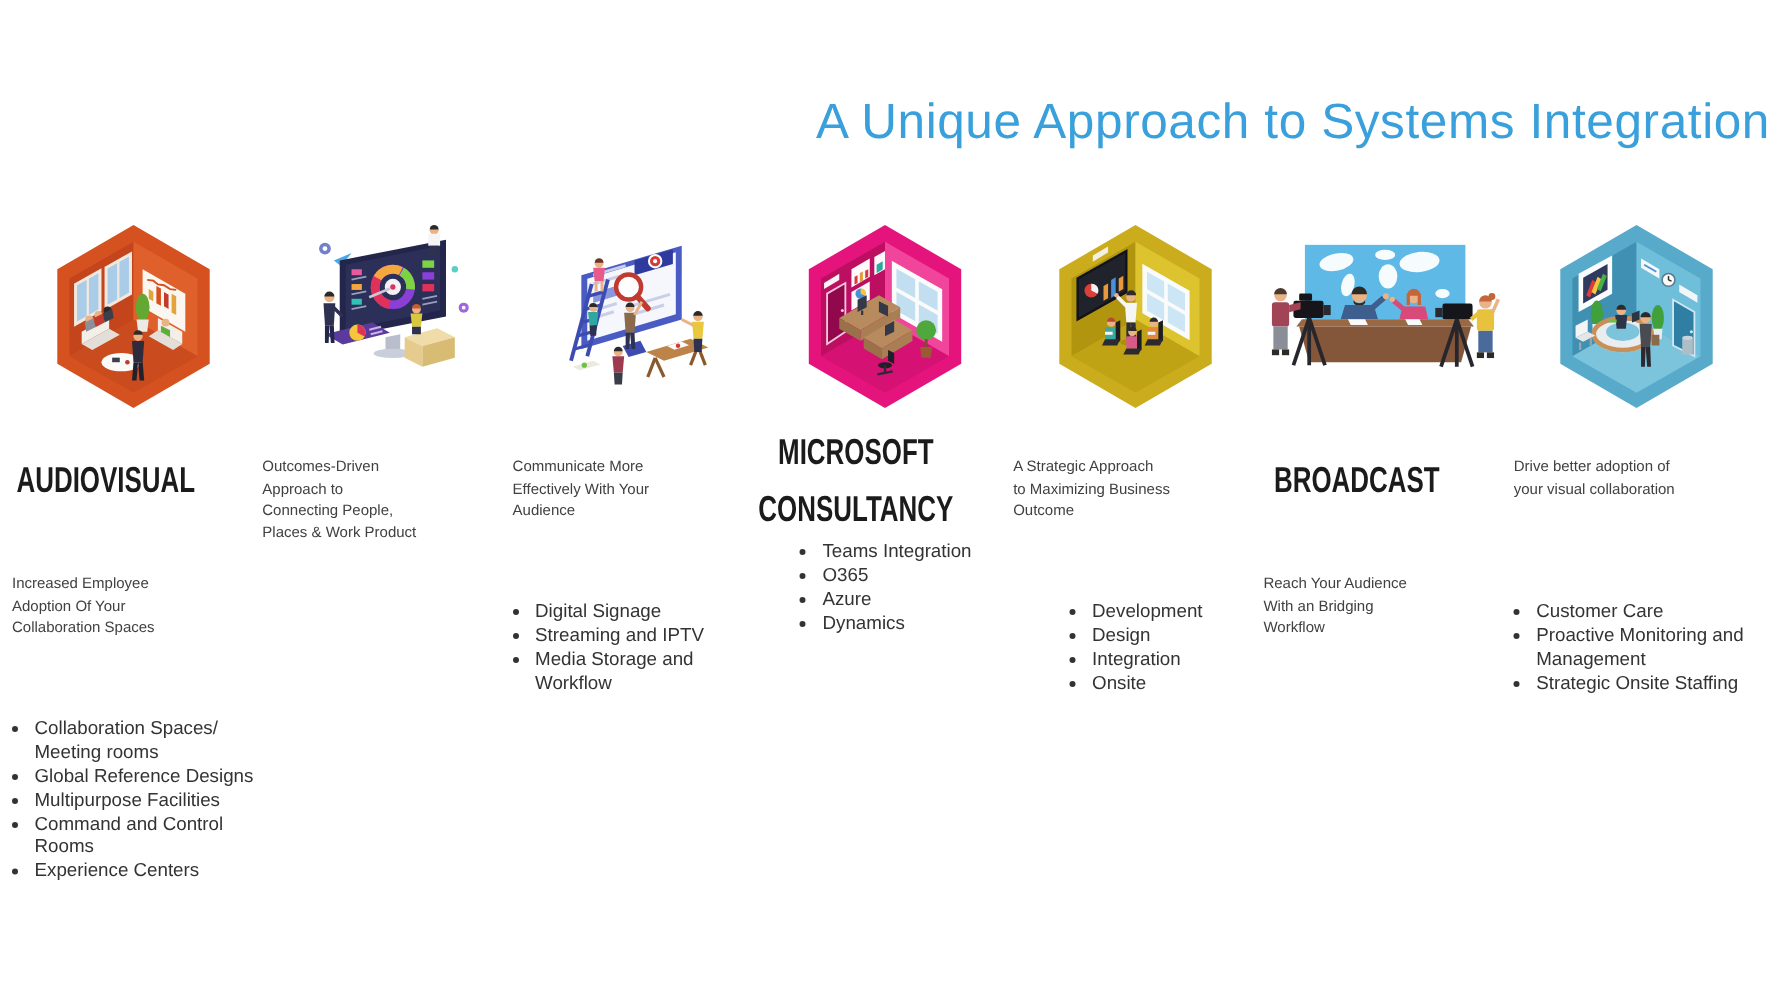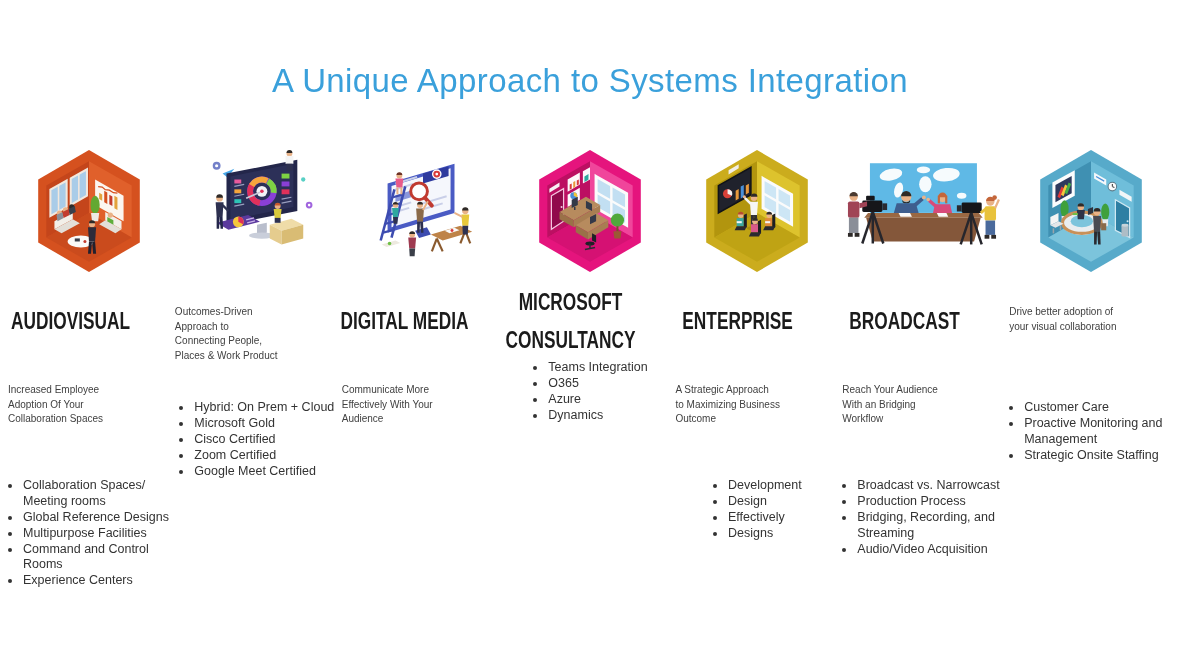--- a/index.html
+++ b/index.html
@@ -1,18 +1,18 @@
 <!DOCTYPE html>
 <html><head>
 <meta charset="utf-8">
 <style>
   html,body{margin:0;padding:0;background:#ffffff;}
   body{width:1180px;height:654px;overflow:hidden;font-family:"Liberation Sans",sans-serif;}
   .slide{position:relative;width:1180px;height:654px;background:#ffffff;}
-  .title{position:absolute;top:62px;left:0;width:100%;text-align:center;
+  .title{position:absolute;top:62px;left:0;width:100%;text-align:right;
          font-size:33px;letter-spacing:0.4px;color:#3AA0DB;font-weight:400;}
   .columns{position:absolute;top:140px;left:6px;right:6px;display:flex;}
   .col{flex:1 1 0;min-width:0;padding:0 7px;}
   .icon-box{height:142px;display:flex;align-items:center;justify-content:center;}
   .heading{height:78px;display:flex;align-items:center;justify-content:center;}
   .heading-inner{display:block;width:150%;margin-left:-25%;transform:scaleX(0.72);
     transform-origin:center;text-align:center;font-size:24px;font-weight:700;
     line-height:1.6;color:#1B1B1B;text-transform:uppercase;white-space:pre-line;}
   .subtitle{height:118px;box-sizing:border-box;padding-top:23px;margin:0 -5px;
     font-size:10px;line-height:1.45;color:#414141;white-space:pre-line;}
@@ -135,23 +135,20 @@
           <circle cx="92" cy="57" r="3" fill="#E9B287"></circle>
             <path d="M89,56.5 a3,3 0 0 1 6,0 Z" fill="#C85A2E"></path>
           <polygon points="88,60 96,60 95,69 89,69" fill="#D8C93C"></polygon>
           <polygon points="89,69 95,69 95,74 89,74" fill="#2E3150"></polygon>
         </svg>
       </div>
       <div class="subtitle">Outcomes-Driven
 Approach to
 Connecting People,
 Places &amp; Work Product</div>
-      <div class="bullets-wrap">
-        <ul class="bullets"><li>Hybrid: On Prem + Cloud</li><li>Microsoft Gold</li><li>Cisco Certified</li><li>Zoom Certified</li><li>Google Meet Certified</li></ul>
-      </div>
     </div>
 
     <div class="col">
       <div class="icon-box">
         <svg viewBox="0 0 140 124" width="138" height="122">
           <polygon points="34,34 102,14 102,64 34,84" fill="#4A5BC4"></polygon>
           <polygon points="38,36.5 98,18.5 98,60.5 38,78.5" fill="#F5F7FC"></polygon>
           <polygon points="70,24 96,16.5 96,26.5 70,34" fill="#2E3A9E"></polygon>
           <circle cx="84" cy="24.5" r="4.2" fill="#D83A3A" stroke="#FFFFFF" stroke-width="1.4"></circle>
             <circle cx="84" cy="24.5" r="1.4" fill="#FFFFFF"></circle>
@@ -200,26 +197,26 @@
           <circle cx="99.5" cy="81.8" r="1.5" fill="#D83A3A"></circle>
           <circle cx="113" cy="62" r="3.2" fill="#E9B287"></circle>
             <path d="M109.8,61.5 a3.2,3.2 0 0 1 6.4,0 Z" fill="#2E2A28"></path>
           <polygon points="109,65.5 117,65.5 116,77 110,77" fill="#E8C83C"></polygon>
           <line x1="110" y1="68" x2="102" y2="64" stroke="#E9B287" stroke-width="2"></line>
           <polygon points="110,77 116,77 115.5,86 110.5,86" fill="#2E3150"></polygon>
           <polygon points="28,96 42,92 47,94.5 33,98.5" fill="#EDE9DF"></polygon>
           <circle cx="36" cy="95" r="1.8" fill="#6FC046"></circle>
         </svg>
       </div>
-      <div class="heading">
-        <div class="heading-inner">DIGITAL MEDIA</div>
-      </div>
       <div class="subtitle">Communicate More
 Effectively With Your
 Audience</div>
+      <div class="bullets-wrap">
+        <ul class="bullets"><li>Digital Signage</li><li>Streaming and IPTV</li><li>Media Storage and Workflow</li></ul>
+      </div>
     </div>
 
     <div class="col">
       <div class="icon-box">
         <svg viewBox="0 0 120 124" width="122" height="126">
           <polygon points="60,2 110,31 110,93 60,122 10,93 10,31" fill="#E5147D"></polygon>
           <polygon points="18,37 60,13 60,64 18,88" fill="#BC0F62"></polygon>
           <polygon points="60,13 102,37 102,88 60,64" fill="#F0459B"></polygon>
           <polygon points="18,88 60,64 102,88 60,112" fill="#D51173"></polygon>
           <polygon points="20,40 30,34 30,38 20,44" fill="#F7F2F4"></polygon>
@@ -302,28 +299,25 @@
           <polygon points="61,72 64,70.5 64,84 61,85.5" fill="#1E1E22"></polygon>
           <polygon points="54,83 64,83 62,87 52,87" fill="#2A2A30"></polygon>
           <circle cx="72" cy="66" r="2.8" fill="#E9B287"></circle>
             <path d="M69.2,65.5 a2.8,2.8 0 0 1 5.6,0 Z" fill="#2E2A28"></path>
           <polygon points="68,69 75,69 75,77 68,77" fill="#E08A3C"></polygon>
           <polygon points="75,66 78,64.5 78,78 75,79.5" fill="#1E1E22"></polygon>
           <polygon points="68,77 78,77 76,81 66,81" fill="#2A2A30"></polygon>
           <polygon points="68,72 73,72 73,74 68,74" fill="#F5F5F5"></polygon>
         </svg>
       </div>
-      <div class="heading">
-        <div class="heading-inner">ENTERPRISE</div>
-      </div>
       <div class="subtitle">A Strategic Approach
 to Maximizing Business
 Outcome</div>
       <div class="bullets-wrap">
-        <ul class="bullets"><li>Development</li><li>Design</li><li>Effectively</li><li>Designs</li></ul>
+        <ul class="bullets"><li>Development</li><li>Design</li><li>Integration</li><li>Onsite</li></ul>
       </div>
     </div>
 
     <div class="col">
       <div class="icon-box">
         <svg viewBox="0 0 160 120" width="158" height="118">
           <rect x="24" y="10" width="112" height="52" fill="#5FB9E6"></rect>
           <g fill="#FFFFFF" opacity="0.95">
             <ellipse cx="46" cy="22" rx="12" ry="6" transform="rotate(-12 46 22)"></ellipse>
             <ellipse cx="54" cy="38" rx="4.5" ry="8" transform="rotate(14 54 38)"></ellipse>
@@ -377,23 +371,20 @@
           <rect x="144" y="85" width="5" height="4" fill="#2E2A28"></rect>
             <rect x="151" y="85" width="5" height="4" fill="#2E2A28"></rect>
         </svg>
       </div>
       <div class="heading">
         <div class="heading-inner">BROADCAST</div>
       </div>
       <div class="subtitle">Reach Your Audience
 With an Bridging
 Workflow</div>
-      <div class="bullets-wrap">
-        <ul class="bullets"><li>Broadcast vs. Narrowcast</li><li>Production Process</li><li>Bridging, Recording, and Streaming</li><li>Audio/Video Acquisition</li></ul>
-      </div>
     </div>
 
     <div class="col">
       <div class="icon-box">
         <svg viewBox="0 0 120 124" width="122" height="126">
           <polygon points="60,2 110,31 110,93 60,122 10,93 10,31" fill="#57AACA"></polygon>
           <polygon points="18,37 60,13 60,64 18,88" fill="#3F90B2"></polygon>
           <polygon points="60,13 102,37 102,88 60,64" fill="#6FBEDA"></polygon>
           <polygon points="18,88 60,64 102,88 60,112" fill="#7CC4DC"></polygon>
           <polygon points="22,34 44,22 44,47 22,59" fill="#FBFCFD"></polygon>

